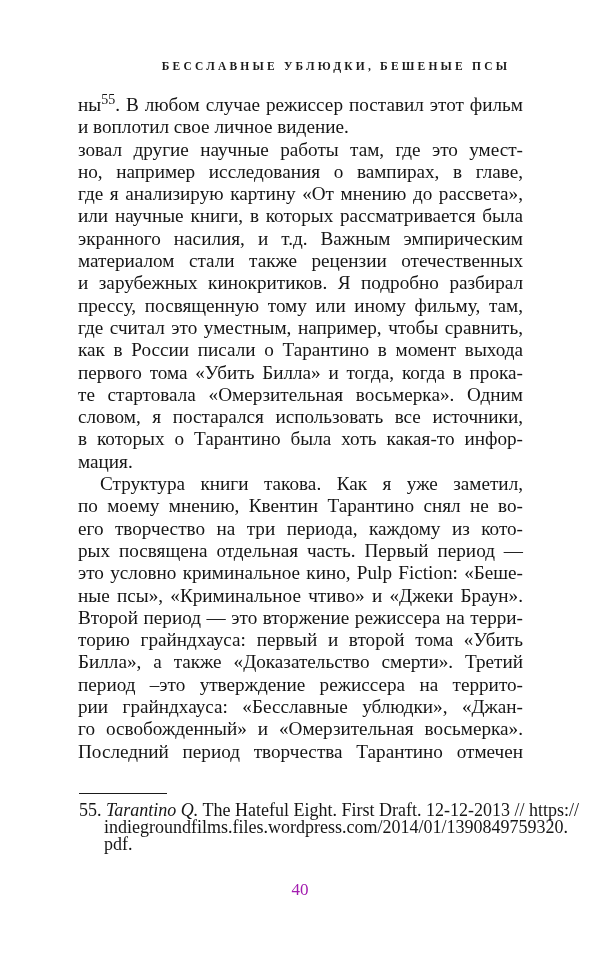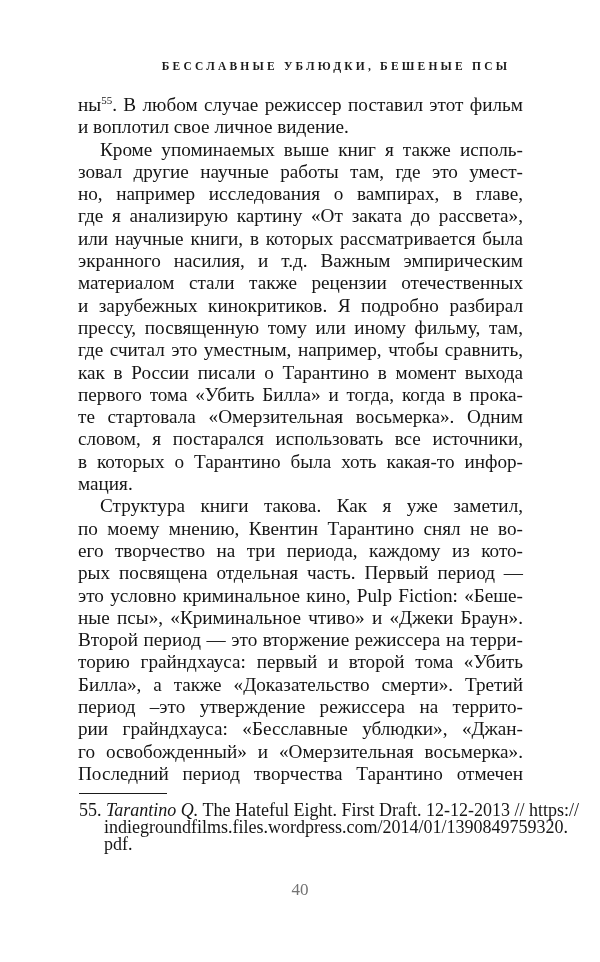--- a/index.html
+++ b/index.html
@@ -47,21 +47,21 @@
       text-align: justify;
       text-align-last: justify;
     }
     .line.last {
       text-align-last: left;
     }
     .line.indent {
       padding-left: 22px;
     }
     sup.fn-ref {
-      font-size: 11px;
+      font-size: 14px;
       vertical-align: 0;
       position: relative;
       top: -7px;
       line-height: 0;
     }
     .fn-rule {
       position: absolute;
       left: 79px;
       top: 793px;
       width: 88px;
@@ -86,37 +86,36 @@
     .footnote em {
       font-style: italic;
     }
     .page-number {
       position: absolute;
       top: 880px;
       left: 0;
       width: 600px;
       text-align: center;
       font-size: 17px;
-      color: #737373;
+      color: #a21caf;
     }
   </style>
 </head>
 <body>
 
 <div class="page">
 
   <div class="running-head">БЕССЛАВНЫЕ УБЛЮДКИ, БЕШЕНЫЕ ПСЫ</div>
 
   <div class="body-text">
     <span class="line"><span>ны</span><sup class="fn-ref">55</sup><span>. В любом случае режиссер поставил этот фильм</span></span>
     <span class="line last">и воплотил свое личное видение.</span>
-    <span class="line indent">Кроме упоминаемых выше книг я также исполь-</span>
     <span class="line">зовал другие научные работы там, где это умест-</span>
     <span class="line">но, например исследования о вампирах, в главе,</span>
-    <span class="line">где я анализирую картину «От заката до рассвета»,</span>
+    <span class="line">где я анализирую картину «От мнению до рассвета»,</span>
     <span class="line">или научные книги, в которых рассматривается была</span>
     <span class="line">экранного насилия, и т.д. Важным эмпирическим</span>
     <span class="line">материалом стали также рецензии отечественных</span>
     <span class="line">и зарубежных кинокритиков. Я подробно разбирал</span>
     <span class="line">прессу, посвященную тому или иному фильму, там,</span>
     <span class="line">где считал это уместным, например, чтобы сравнить,</span>
     <span class="line">как в России писали о Тарантино в момент выхода</span>
     <span class="line">первого тома «Убить Билла» и тогда, когда в прока-</span>
     <span class="line">те стартовала «Омерзительная восьмерка». Одним</span>
     <span class="line">словом, я постарался использовать все источники,</span>

